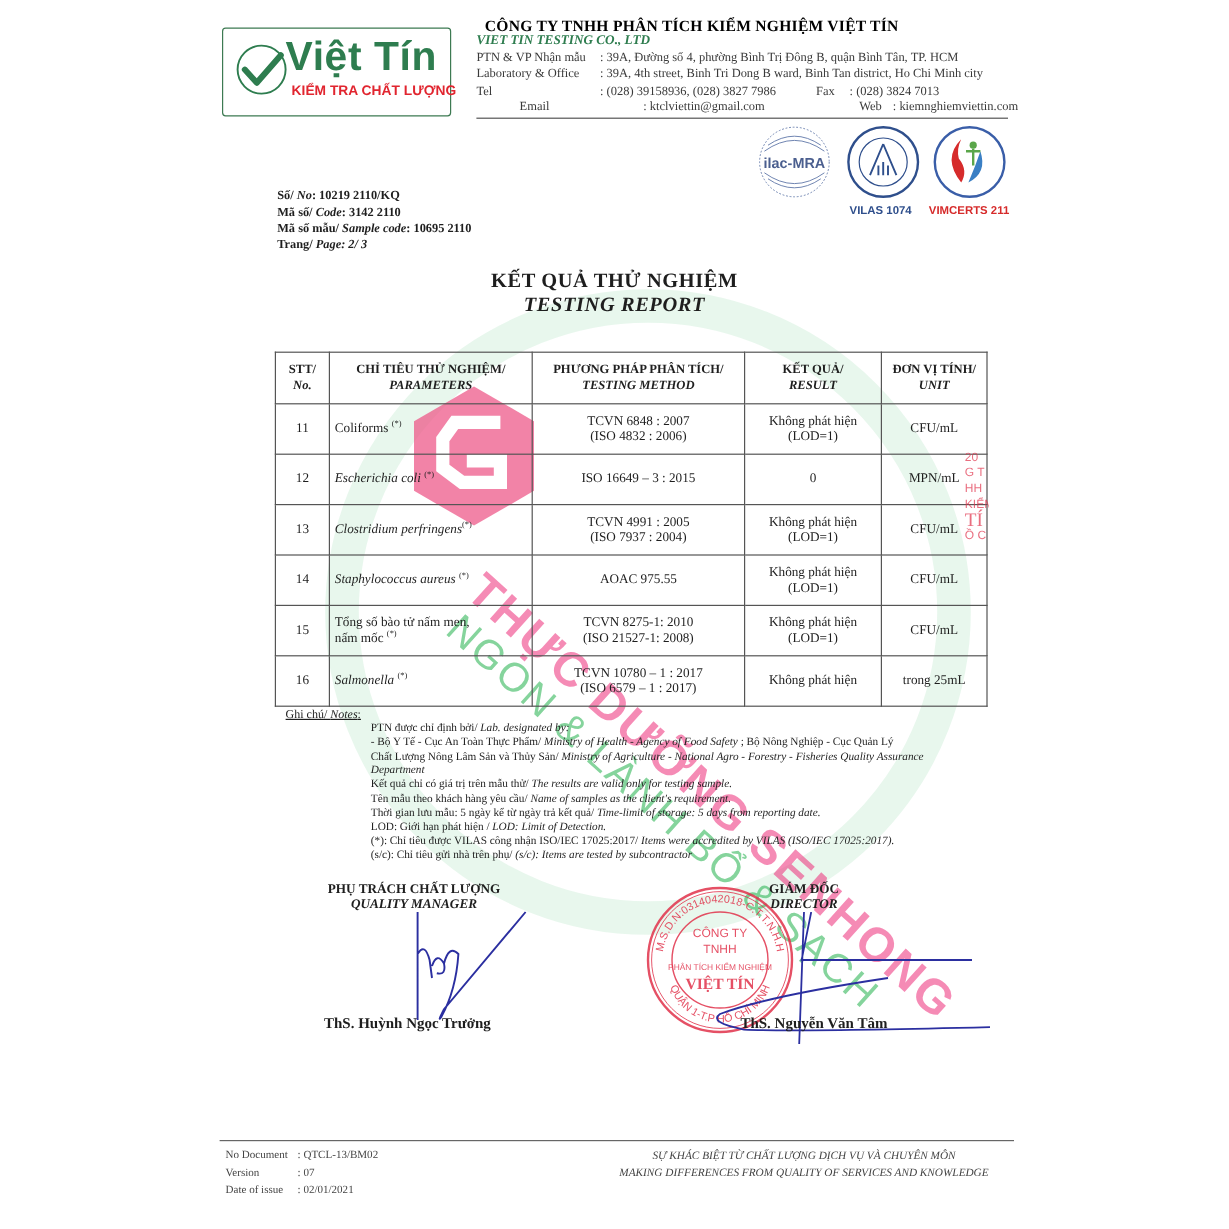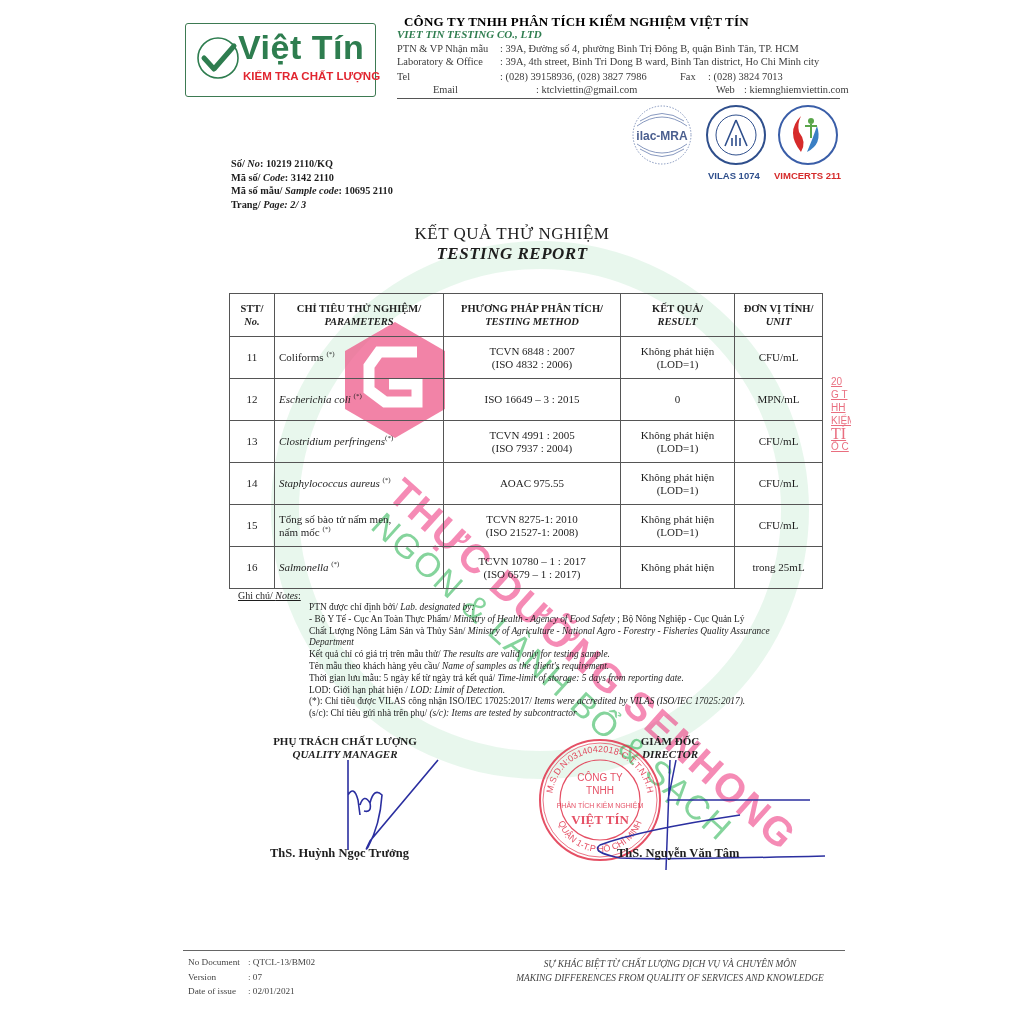--- a/index.html
+++ b/index.html
@@ -15,21 +15,21 @@
   .co-en{left:397px;top:28px;font-size:11px;font-style:italic;font-weight:bold;color:#2e7d4f;white-space:nowrap;}
   .hdr-row{left:397px;font-size:10.4px;color:#3a3a3a;white-space:nowrap;}
   .hdr-row .lbl{display:inline-block;width:103px;}
   .hdr-row .val{display:inline-block;}
   .hdr-line{left:397px;top:98px;width:443px;height:1px;background:#555;}
   .badge-cap{top:170px;font-family:"Liberation Sans","DejaVu Sans",sans-serif;font-size:9.5px;font-weight:bold;white-space:nowrap;}
   
   .docinfo{left:231px;top:157px;font-size:10.3px;font-weight:bold;line-height:13.5px;}
   .docinfo i{font-weight:bold;}
   
-  .title-vn{left:0;width:1024px;top:224px;text-align:center;font-size:17px;font-weight:normal;letter-spacing:0.5px;}
+  .title-vn{left:0;width:1024px;top:224px;text-align:center;font-size:17px;font-weight:bold;letter-spacing:0.5px;}
   .title-en{left:0;width:1024px;top:244px;text-align:center;font-size:17px;font-weight:bold;font-style:italic;letter-spacing:0.5px;}
   
   table.res{position:absolute;left:229px;top:293px;width:594px;border-collapse:collapse;font-size:11px;}
   table.res td,table.res th{border:1px solid #555;padding:0 4px;vertical-align:middle;}
   table.res th{height:42px;font-weight:bold;font-size:10.5px;text-align:center;line-height:13px;}
   table.res th i{display:block;}
   table.res td{height:41px;line-height:13px;}
   .c-no{width:36px;text-align:center;}
   .c-par{width:160px;text-align:left;}
   .c-met{width:168px;text-align:center;}
@@ -258,21 +258,21 @@
   <text x="62" y="43" text-anchor="middle" font-family="Liberation Sans, sans-serif" font-size="10" fill="#e0314a" fill-opacity="0.85">CÔNG TY</text>
   <text x="62" y="56" text-anchor="middle" font-family="Liberation Sans, sans-serif" font-size="10" fill="#e0314a" fill-opacity="0.85">TNHH</text>
   <text x="62" y="70" text-anchor="middle" font-family="Liberation Sans, sans-serif" font-size="7" fill="#e0314a" fill-opacity="0.85">PHÂN TÍCH KIỂM NGHIỆM</text>
   <text x="62" y="86" text-anchor="middle" font-family="Liberation Serif, serif" font-size="13" font-weight="bold" fill="#e0314a" fill-opacity="0.85">VIỆT TÍN</text>
 </svg>
 <svg class="abs" style="left:580px;top:760px;" width="250" height="110">
   <path d="M90,0 L86,110 M96,0 Q92,20 88,40 L230,40 M160,55 Q60,70 20,85 Q10,92 40,98 Q80,100 245,96" fill="none" stroke="#2b2fa0" stroke-width="1.5"></path>
 </svg>
 <div class="abs sig-name" style="left:617px;top:846px;">ThS. Nguyễn Văn Tâm</div>
 
-<div class="abs" style="left:831px;top:375px;width:20px;height:120px;overflow:hidden;font-family:'Liberation Sans',sans-serif;font-size:10px;color:#e0314a;opacity:0.7;line-height:13px;text-decoration:underline;">
+<div class="abs" style="left:804px;top:375px;width:20px;height:120px;overflow:hidden;font-family:'Liberation Sans',sans-serif;font-size:10px;color:#e0314a;opacity:0.7;line-height:13px;">
   <div>20</div>
   <div>G T</div>
   <div>HH</div>
   <div>KIỂM</div>
   <div style="font-size:16px;font-family:'Liberation Serif',serif;">TÍ</div>
   <div>Ồ C</div>
 </div>
 
 <div class="abs foot-line"></div>
 <div class="abs foot-left">

